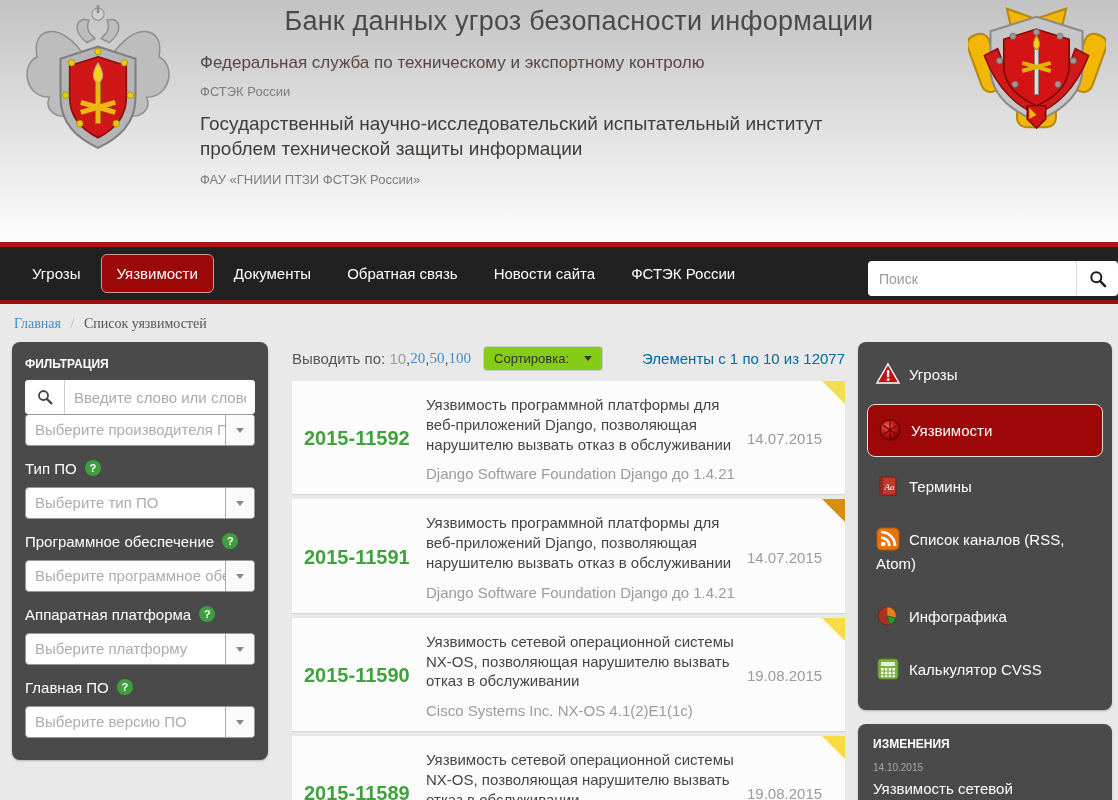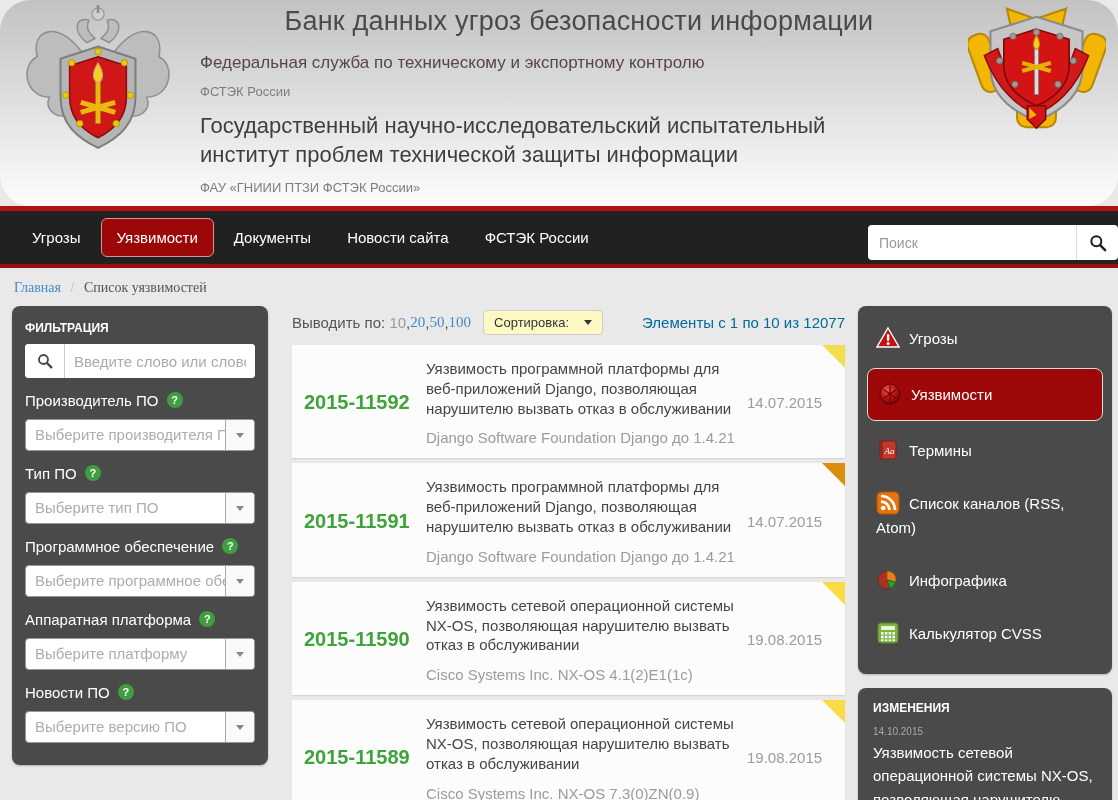--- a/index.html
+++ b/index.html
@@ -4,31 +4,30 @@
 <style>
   * { box-sizing: border-box; }
   html,body { margin:0; padding:0; }
   body {
     width:1118px; height:800px; overflow:hidden;
     background:#e9e9e9;
     font-family:"Liberation Sans", sans-serif;
   }
   
   .header {
-    position:relative; height:206px;
+    position:relative; height:242px;
     background:linear-gradient(#c2c2c2, #fdfdfd);
-    border-radius:31px;
   }
   .emblem-left { position:absolute; left:22px; top:4px; }
   .emblem-right { position:absolute; right:12px; top:4px; }
   .header-text { margin:0 160px 0 200px; padding-top:6px; }
   .site-title { font-size:27px; color:#4a4a4a; text-align:center; letter-spacing:0.2px; }
   .org1 { font-size:17px; color:#574740; margin-top:16px; }
   .org-sub { font-size:13px; color:#7d7d7d; margin-top:11px; }
-  .org2 { font-size:22px; color:#413d3a; margin-top:13px; max-width:690px; line-height:1.3; }
+  .org2 { font-size:19px; color:#413d3a; margin-top:13px; max-width:690px; line-height:1.3; }
   
   .navbar {
     position:relative; height:62px; background:#212121;
     border-top:5px solid #b11212; border-bottom:4px solid #9d0d0d;
     display:flex; align-items:center; padding:0 16px;
   }
   .nav-item {
     color:#fff; font-size:15px; padding:10px 15px; margin-right:4px;
     border:1px solid transparent; border-radius:6px; cursor:pointer; text-decoration:none;
   }
@@ -90,21 +89,21 @@
   }
   .caret-down {
     width:0; height:0; border-left:4px solid transparent; border-right:4px solid transparent;
     border-top:5px solid #888;
   }
   
   .list-toolbar { display:flex; align-items:center; font-size:15px; color:#555; padding:4px 0 10px; }
   .pp-current { color:#999; }
   .pp-link { color:#428bca; text-decoration:none; cursor:pointer;font-family:Liberation Serif, serif; }
   .sort-btn {
-    margin-left:12px; background:#fef9c3; border:1px solid #ccc; border-radius:4px;
+    margin-left:12px; background:#84cc16; border:1px solid #ccc; border-radius:4px;
     padding:4px 10px; font-size:13px; color:#333; display:inline-flex; align-items:center;
     gap:15px; cursor:pointer; font-family:"Liberation Sans", sans-serif;
   }
   .sort-caret {
     width:0; height:0; border-left:4px solid transparent; border-right:4px solid transparent;
     border-top:5px solid #333;
   }
   .range-text { margin-left:auto; color:#0369a1; }
   .vuln-card {
     position:relative; background:#fcfcfc; margin-bottom:5px; padding:14px 14px 12px 12px;
@@ -194,20 +193,21 @@
     <path d="M67,30 C63,37 63,42 67,44 C71,42 71,37 67,30" fill="#f4cf1e" stroke="#b8860b"></path>
     <path d="M58,99 h18 v13 l-9,9 -9,-9 z" fill="#d41414" stroke="#7c0808" stroke-width="1.5"></path>
     <path d="M60,101 l7,7 -7,4 z" fill="#f2b705"></path>
   </svg>
 </div>
 
 <div class="navbar">
   <a class="nav-item">Угрозы</a>
   <a class="nav-item active">Уязвимости</a>
   <a class="nav-item">Документы</a>
+  <a class="nav-item">Обратная связь</a>
   <a class="nav-item">Новости сайта</a>
   <a class="nav-item">ФСТЭК России</a>
   <div class="nav-search">
     <input type="text" placeholder="Поиск" style="">
     <button>
       <svg width="20" height="20" viewBox="0 0 24 24">
         <circle cx="10" cy="10" r="6" fill="none" stroke="#1b1b1b" stroke-width="2.4"></circle>
         <line x1="14.6" y1="14.6" x2="20.5" y2="20.5" stroke="#1b1b1b" stroke-width="3" stroke-linecap="round"></line>
       </svg>
     </button>
@@ -228,24 +228,20 @@
       <div class="search-group">
         <span class="search-addon">
           <svg width="18" height="18" viewBox="0 0 24 24">
             <circle cx="10" cy="10" r="6" fill="none" stroke="#444" stroke-width="2.4"></circle>
             <line x1="14.6" y1="14.6" x2="20.5" y2="20.5" stroke="#444" stroke-width="3" stroke-linecap="round"></line>
           </svg>
         </span>
         <input type="text" placeholder="Введите слово или словосочета" style="">
       </div>
 
-      <div class="filter-label">
-        <span>Производитель ПО</span>
-        <span class="help-icon">?</span>
-      </div>
       <div class="select">
         <span class="select-text">Выберите производителя ПО</span>
         <span class="select-caret-box">
             <span class="caret-down"></span>
           </span>
       </div>
 
       <div class="filter-label">
         <span>Тип ПО</span>
         <span class="help-icon">?</span>
@@ -273,21 +269,21 @@
         <span class="help-icon">?</span>
       </div>
       <div class="select">
         <span class="select-text">Выберите платформу</span>
         <span class="select-caret-box">
             <span class="caret-down"></span>
           </span>
       </div>
 
       <div class="filter-label">
-        <span>Новости ПО</span>
+        <span>Главная ПО</span>
         <span class="help-icon">?</span>
       </div>
       <div class="select">
         <span class="select-text">Выберите версию ПО</span>
         <span class="select-caret-box">
             <span class="caret-down"></span>
           </span>
       </div>
 
     </div>

